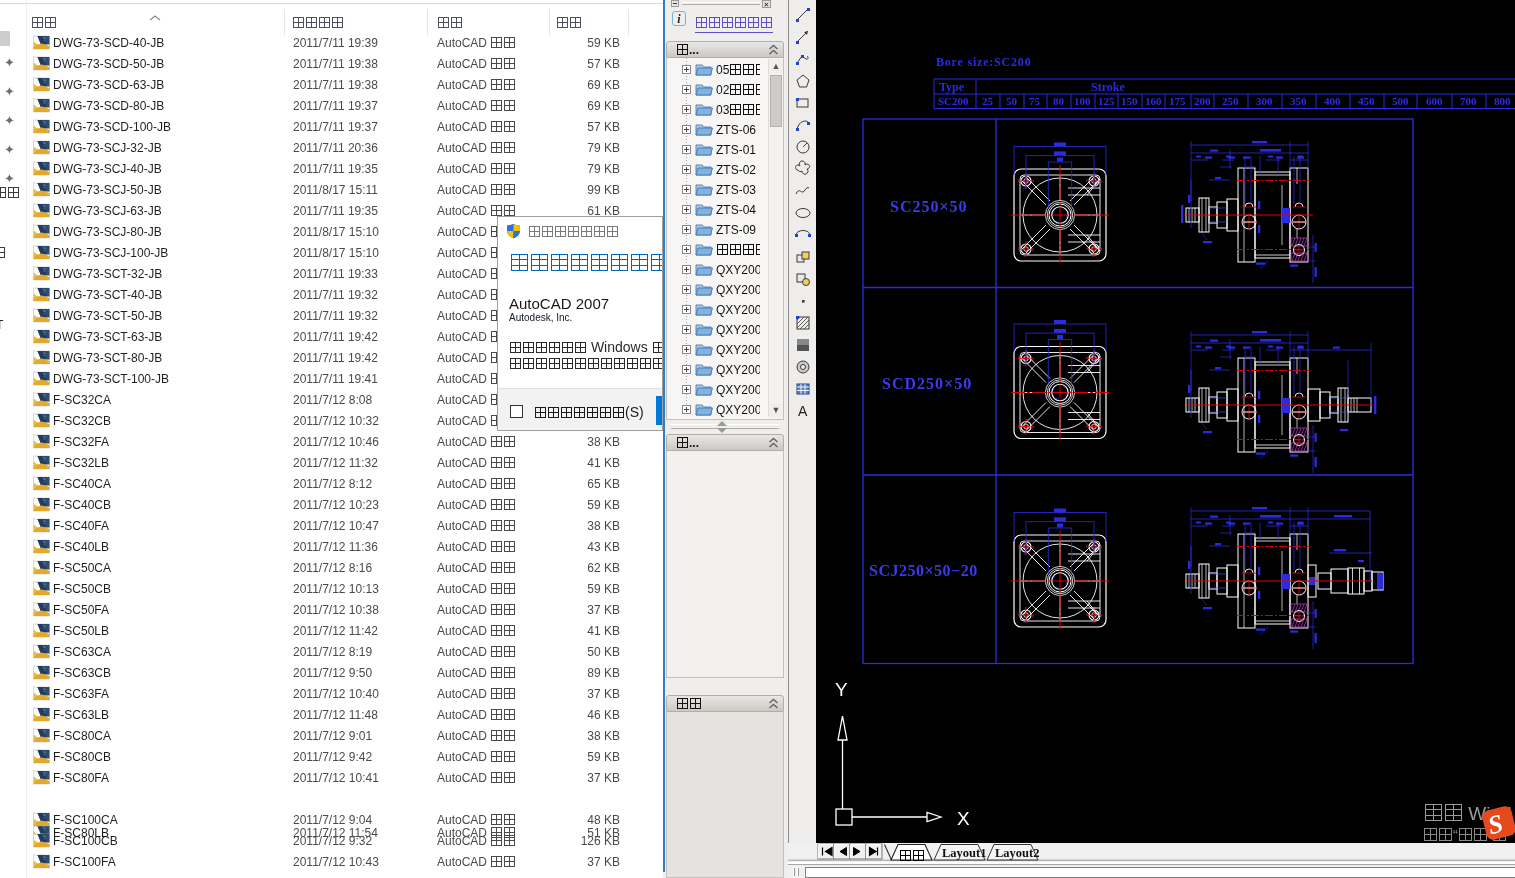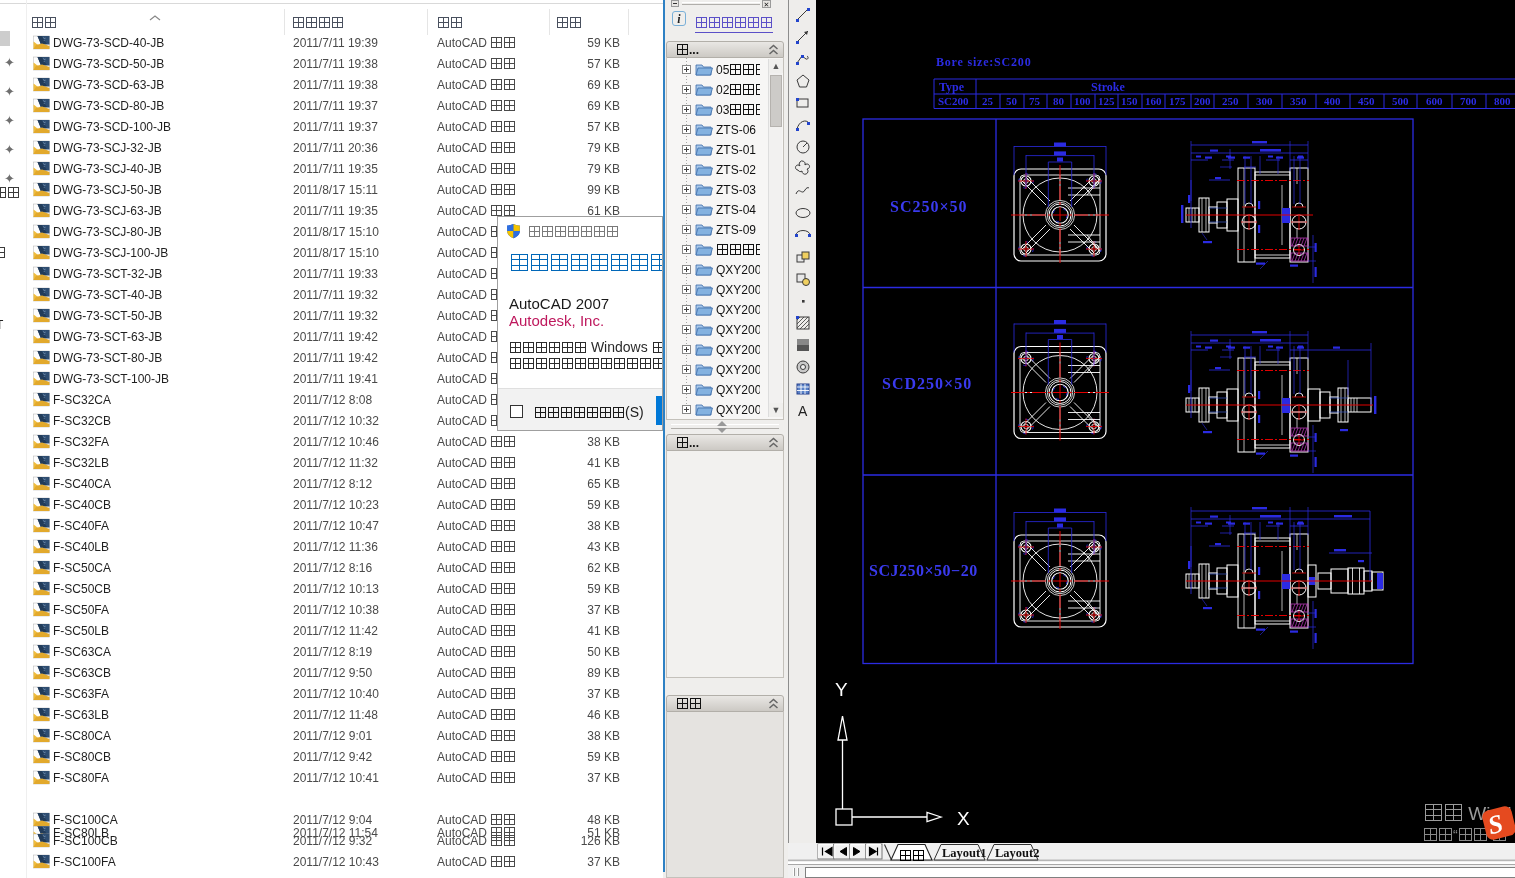--- a/index.html
+++ b/index.html
@@ -40,21 +40,21 @@
 #nav{left:0;top:0;width:27px;height:878px;overflow:hidden}
 #nav .thumb{position:absolute;left:0;top:31px;width:10px;height:15px;background:#cdcdcd}
 .pin{position:absolute;left:4px;width:13px;height:13px;color:#6f6f6f;font-size:13px;line-height:13px}
 .frag{position:absolute;font-size:12px;color:#3c3c3c}
 #nav .vline{position:absolute;left:26px;top:0;width:1px;height:878px;background:#efefef}
 
 #dialog{left:497px;top:216px;width:166px;height:215px;background:#fff;border:1px solid #9f9f9f;z-index:30;overflow:hidden}
 #dialog .ttl{position:absolute;left:30px;top:8px;font-size:12px;color:#7a7a7a}
 #dialog .head{position:absolute;left:11px;top:36px;font-size:19px;color:#0067b8;white-space:nowrap;overflow:hidden;width:153px}
 #dialog .b1{position:absolute;left:11px;top:78px;font-size:15px;color:#191919}
-#dialog .b2{position:absolute;left:11px;top:95px;font-size:15px;color:#be185d}
+#dialog .b2{position:absolute;left:11px;top:95px;font-size:10px;color:#0f172a}
 #dialog .p1{position:absolute;left:11px;top:122px;font-size:14px;color:#2b2b2b;white-space:nowrap}
 #dialog .p2{position:absolute;left:11px;top:138px;font-size:14px;color:#2b2b2b;white-space:nowrap}
 #dialog .foot{position:absolute;left:0;top:171px;width:164px;height:42px;background:#f2f2f2;border-top:1px solid #dfdfdf}
 #dialog .cb{position:absolute;left:12px;top:16px;width:13px;height:13px;border:1px solid #333;background:#fff}
 #dialog .cbl{position:absolute;left:36px;top:15px;font-size:14px;color:#1a1a1a;white-space:nowrap}
 #dialog .btn{position:absolute;right:0;top:7px;width:6px;height:29px;background:#0078d7}
 
 #palette{left:663px;top:0;width:125px;height:878px;background:#efeeec}
 #palette .bluebar{position:absolute;left:0;top:0;width:2px;height:872px;background:#2e81c4}
 .pbtn{position:absolute;background:#e8e6e3;border:1px solid #9a9a9a;color:#222}

